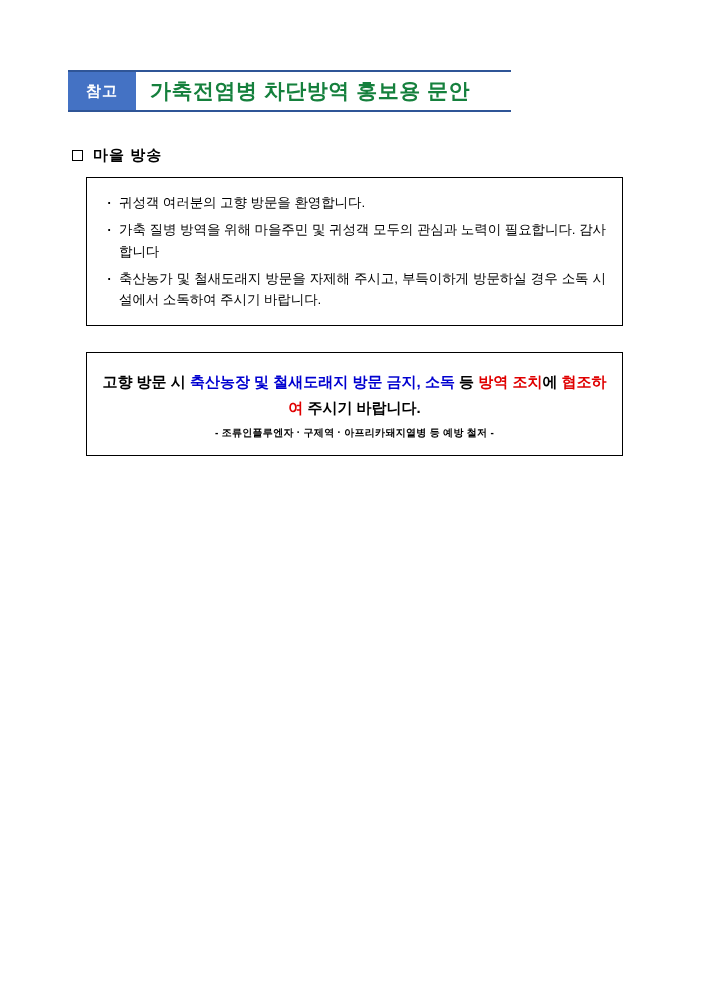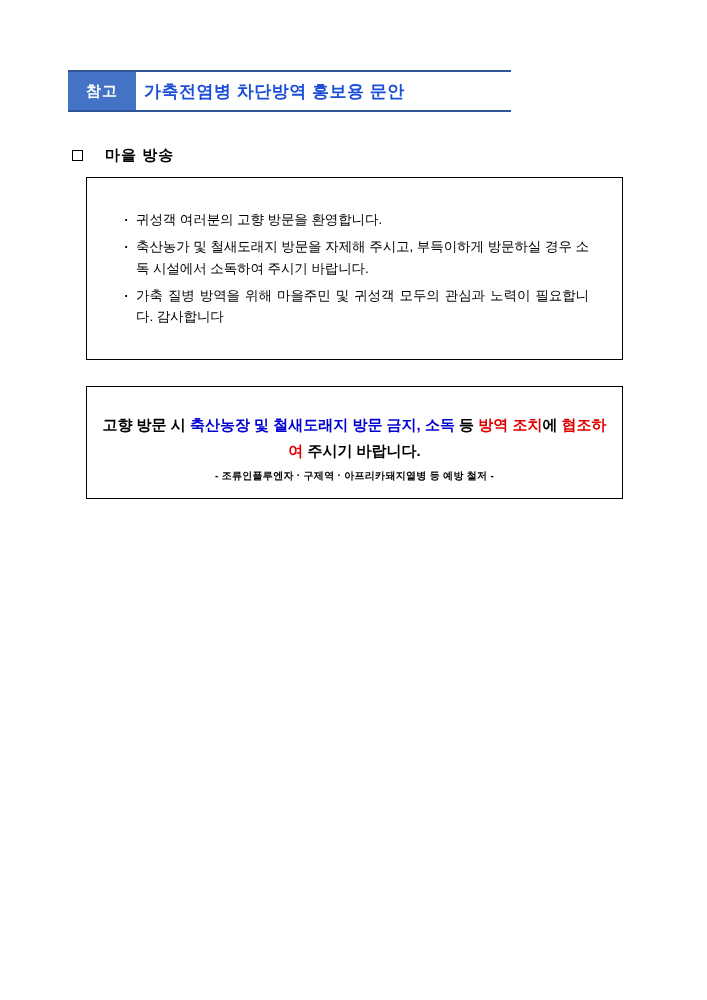--- a/index.html
+++ b/index.html
@@ -42,32 +42,32 @@
     letter-spacing: 1px;
     display: flex;
     align-items: center;
     justify-content: center;
     flex: 0 0 auto;
   }
   .header-title {
     flex: 1 1 auto;
     display: flex;
     align-items: center;
-    padding-left: 8px;
-    font-size: 17px;
+    padding-left: 14px;
+    font-size: 21px;
     font-weight: bold;
     letter-spacing: 0.5px;
-    color: #1d4ed8;
+    color: #15803d;
   }
 
   
   .section-heading {
     display: flex;
     align-items: center;
-    gap: 22px;
+    gap: 10px;
     font-size: 15px;
     font-weight: bold;
     letter-spacing: 1px;
     margin: 0 0 12px 4px;
   }
   .checkbox-glyph {
     display: inline-block;
     width: 11px;
     height: 11px;
     border: 1.5px solid #000;
@@ -81,21 +81,21 @@
     margin: 0 0 0 18px;
     width: 537px;
   }
 
   .box-broadcast {
     padding: 14px 16px 14px 16px;
   }
 
   ul.bullets {
     list-style: none;
-    margin: 17px;
+    margin: 0;
     padding: 0;
   }
   ul.bullets li {
     position: relative;
     padding-left: 16px;
     font-size: 13.5px;
     line-height: 1.62;
     margin-bottom: 5px;
     text-align: justify;
     letter-spacing: -0.1px;
@@ -107,21 +107,21 @@
     left: 3px;
     top: -2px;
     font-size: 19px;
     line-height: 1.25;
   }
 
   .spacer-1 { height: 26px; }
 
   
   .box-board {
-    padding: 25px 12px 14px 12px;
+    padding: 16px 12px 14px 12px;
     text-align: center;
   }
   .board-line1 {
     font-size: 15px;
     font-weight: bold;
     line-height: 1.7;
     letter-spacing: 0px;
     margin: 0;
   }
   .board-line2 {
@@ -146,22 +146,22 @@
   </div>
 
   <div class="section-heading">
     <span class="checkbox-glyph"></span>
     <span>마을 방송</span>
   </div>
 
   <div class="box box-broadcast">
     <ul class="bullets">
       <li>귀성객 여러분의 고향 방문을 환영합니다.</li>
+      <li>가축 질병 방역을 위해 마을주민 및 귀성객 모두의 관심과 노력이 필요합니다. 감사합니다</li>
       <li>축산농가 및 철새도래지 방문을 자제해 주시고, 부득이하게 방문하실 경우 소독 시설에서 소독하여 주시기 바랍니다.</li>
-      <li>가축 질병 방역을 위해 마을주민 및 귀성객 모두의 관심과 노력이 필요합니다. 감사합니다</li>
     </ul>
   </div>
 
   <div class="spacer-1"></div>
 
 
   <div class="box box-board">
     <p class="board-line1">
       <span class="black">고향 방문 시 </span><span class="blue">축산농장 및 철새도래지 방문 금지, 소독</span><span class="black"> 등 </span><span class="red">방역 조치</span><span class="black">에 </span><span class="red">협조하여</span><span class="black"> 주시기 바랍니다.</span>
     </p>

